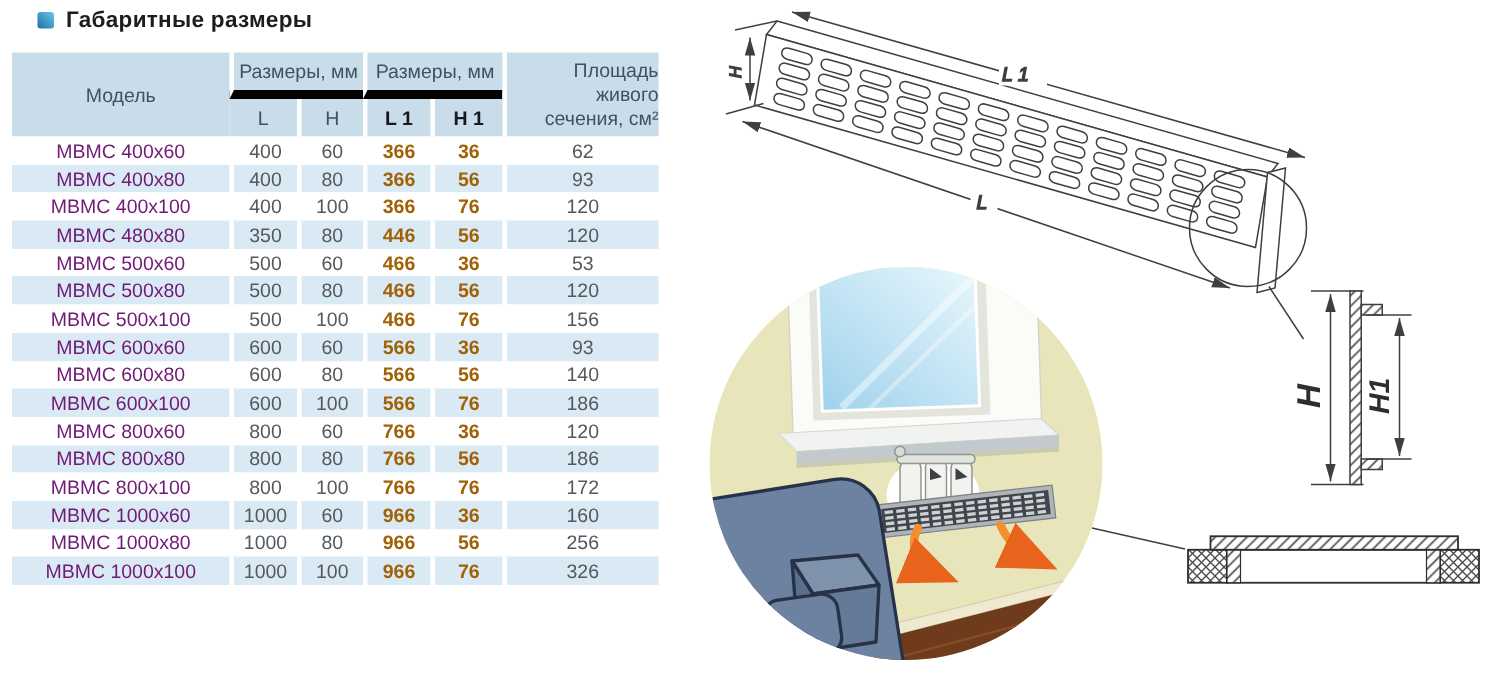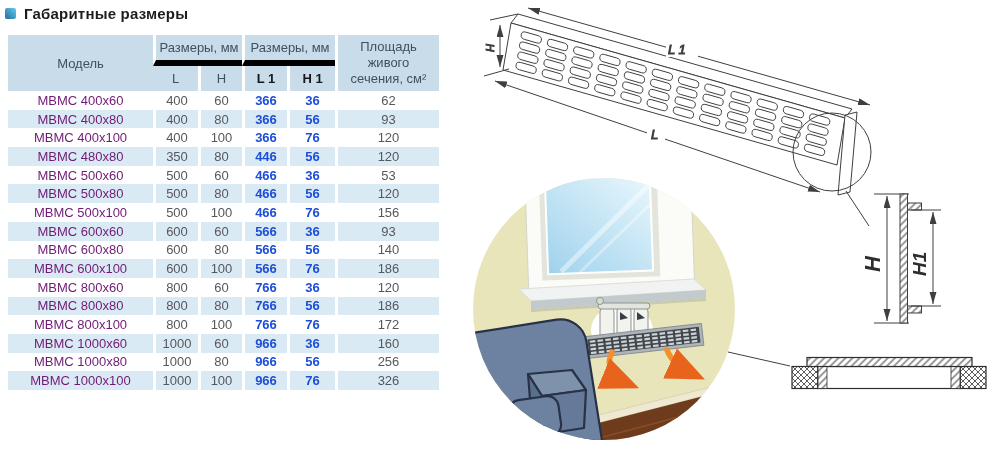--- a/index.html
+++ b/index.html
@@ -1,34 +1,34 @@
 <!DOCTYPE html>
 <html><head>
 <meta charset="utf-8">
 <style>
   html,body{margin:0;padding:0;background:#fff;}
   .page{position:relative;width:1001px;height:464px;background:#fff;overflow:hidden;
         font-family:"Liberation Sans",sans-serif;}
-  .title-row{position:absolute;left:5px;top:5px;display:flex;align-items:center;gap:8px;}
+  .title-row{position:absolute;left:25px;top:5px;display:flex;align-items:center;gap:8px;}
   .bullet{width:11px;height:11px;border-radius:2px;
           background:linear-gradient(to top right,#1f6da3,#66cbe9);}
   .page h1{font-size:15px;font-weight:bold;color:#1d1d1f;margin:0;letter-spacing:.2px;}
 
   table.dim{position:absolute;left:8px;top:35px;border-collapse:separate;border-spacing:0;
             table-layout:fixed;font-size:13px;}
   table.dim th,table.dim td{padding:0;text-align:center;vertical-align:middle;}
   table.dim thead th{background:#c9dcea;color:#3e5260;font-weight:normal;height:25px;}
   table.dim thead th.grp{border-bottom:6px solid #000000;}
   table.dim th+th,table.dim td+td{border-left:3px solid #fff;}
-  table.dim th.area{white-space:pre-line;line-height:16px;}
+  table.dim th.area{white-space:pre-line;line-height:16px;text-align:right;}
   table.dim .subemph{color:#16181b;font-weight:bold;}
   table.dim tbody td{height:18.7px;color:#55585c;background:#fff;}
   table.dim tbody tr:nth-child(even) td{background:#daeaf4;}
   table.dim tbody td.model{color:#701a75;}
-  table.dim tbody td.emph{color:#1d4ed8;font-weight:bold;}
+  table.dim tbody td.emph{color:#a16207;font-weight:bold;}
 
   svg.art{position:absolute;left:470px;top:0;}
   svg.art text{font-family:"Liberation Sans",sans-serif;fill:#2e2e2e;}
   .dimtxt{font-style:italic;font-size:13px;}
   .dimtxt-sm{font-style:italic;font-size:11px;}
   .biglabel{font-style:italic;font-weight:bold;font-size:22px;}
   .biglabel2{font-style:italic;font-weight:bold;font-size:19px;}
 </style>
 </head>
 <body>

